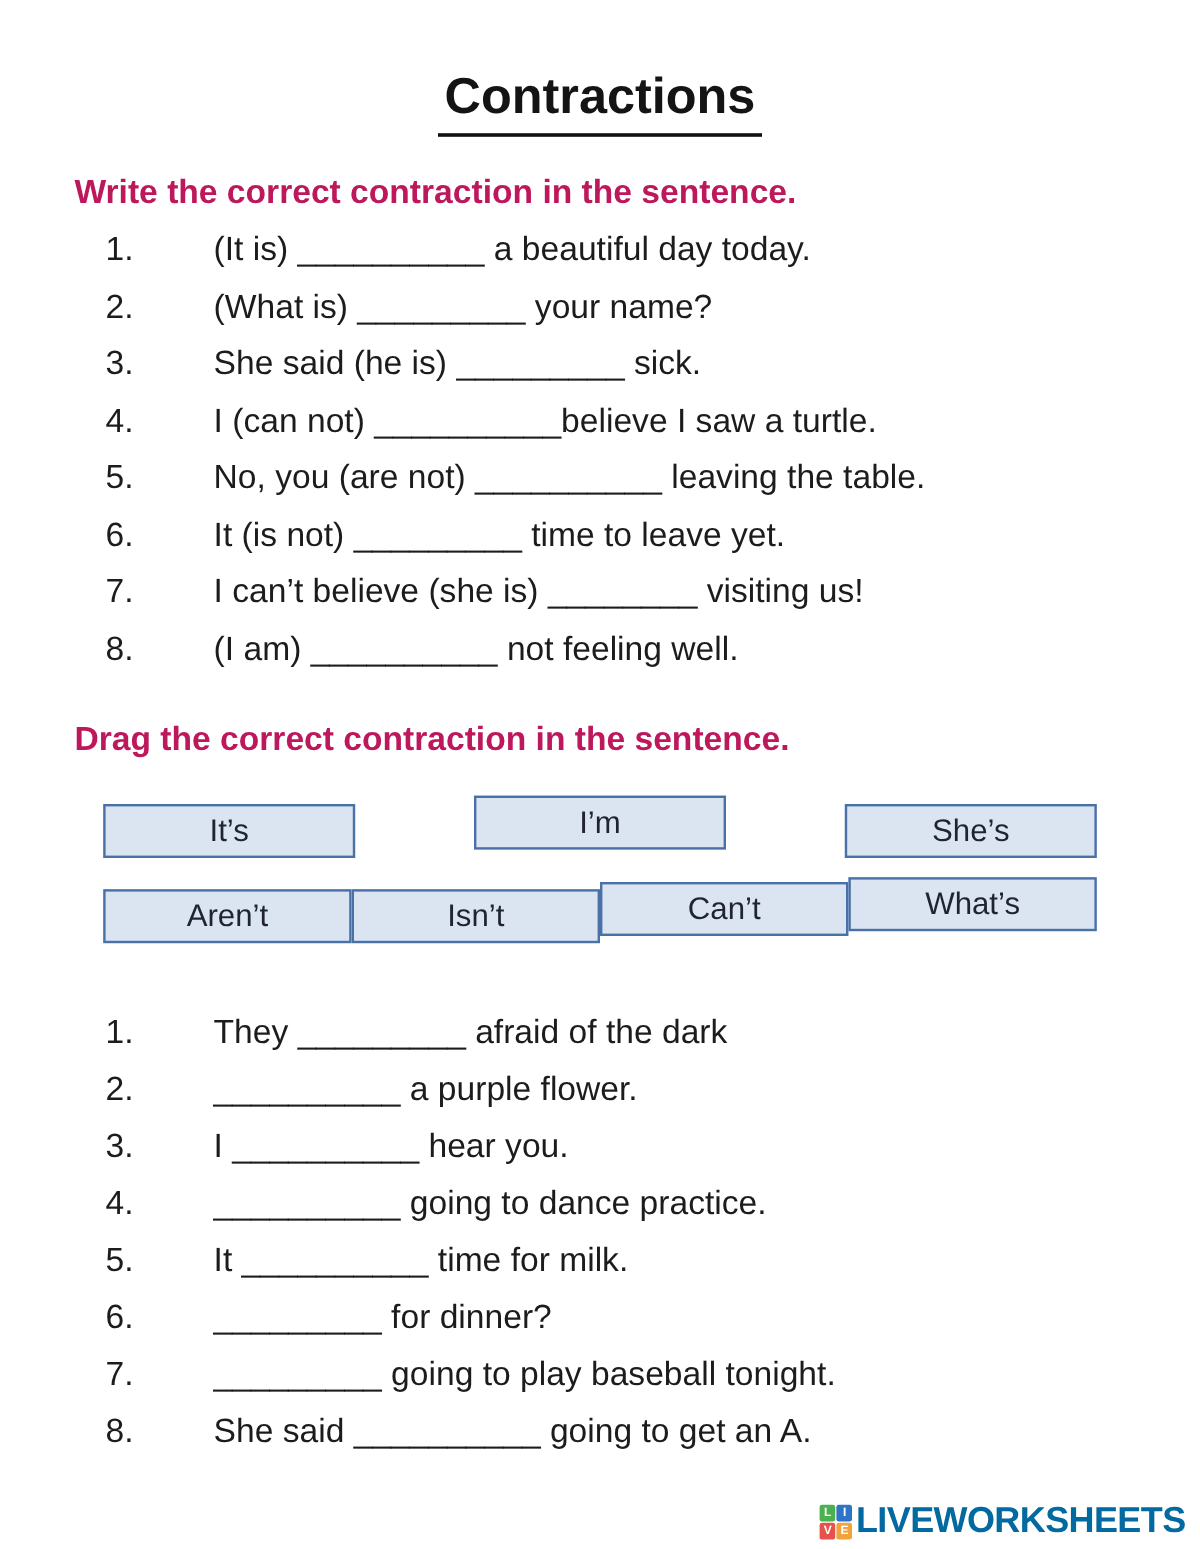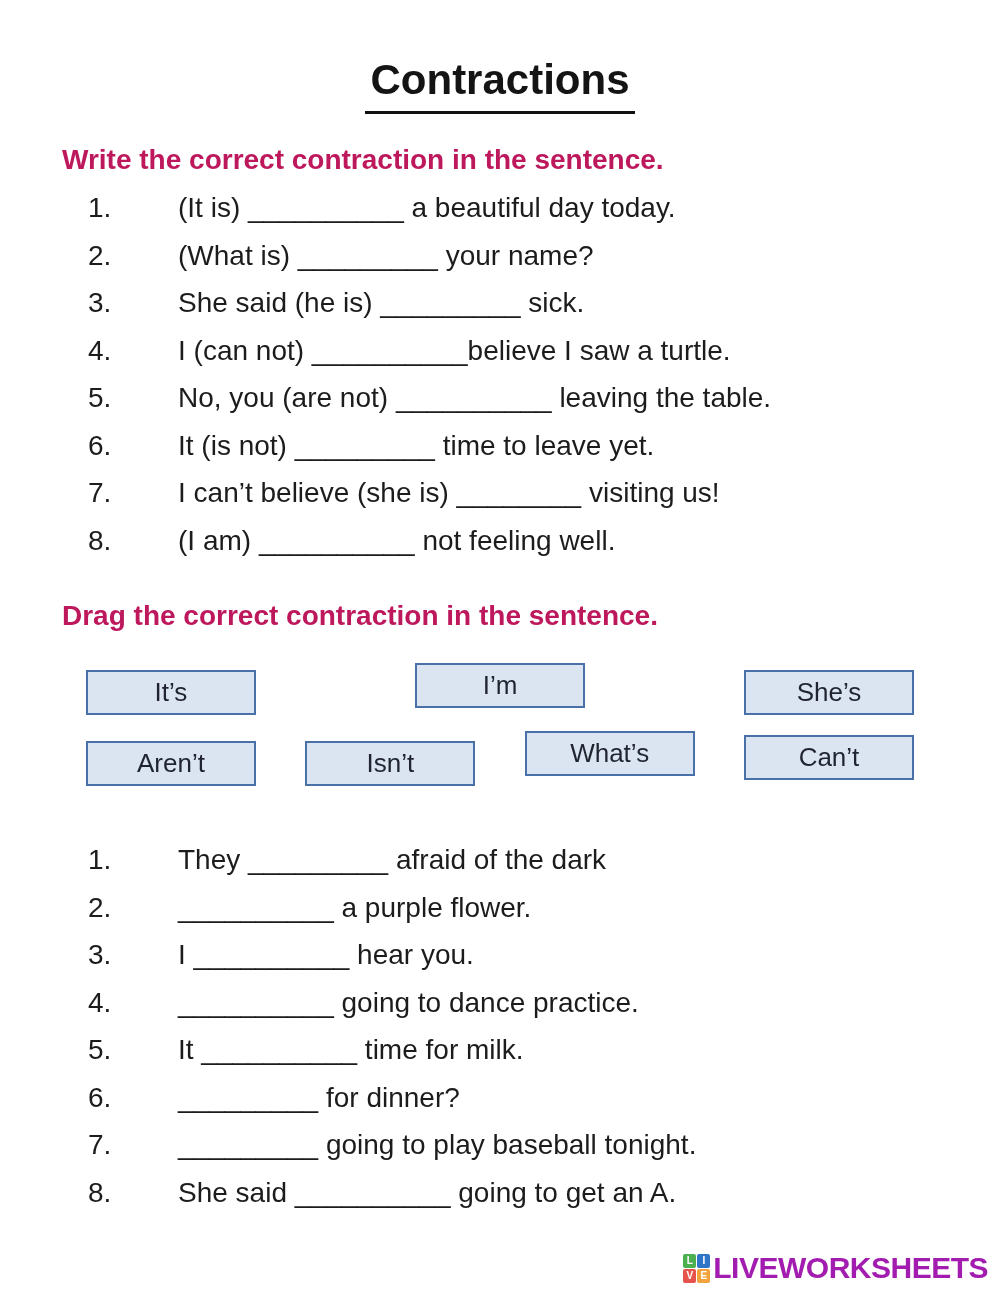--- a/index.html
+++ b/index.html
@@ -56,21 +56,21 @@
     width:828px;
   }
   .bank-row{
     display:flex;
     justify-content:space-between;
     margin-bottom:26px;
   }
   .chip{
     position:relative;
     box-sizing:border-box;
-    width:170px;height:45px;
+    width:210px;height:45px;
     background:#dbe5f1;
     border:2px solid #4a70a8;
     text-align:center;
     line-height:41px;
     font-size:26px;
     color:#1f2430;
     cursor:grab;
   }
   .up6{top:-6px}
   .up7{top:-7px}
@@ -93,21 +93,21 @@
   .tile{
     display:flex;align-items:center;justify-content:center;
     color:#fff;
     font-size:10px;
     font-weight:700;
     border-radius:2px;
   }
   .brand{
     font-size:30px;
     font-weight:700;
-    color:#a21caf;
+    color:#0369a1;
     letter-spacing:-0.5px;
   }
 </style>
 </head>
 <body>
 
 <div class="page">
 
   <h1 class="title">
     <span class="underline">Contractions</span>
@@ -132,22 +132,22 @@
 
     <div class="bank">
       <div class="bank-row">
         <div class="chip">It’s</div>
         <div class="chip up7">I’m</div>
         <div class="chip">She’s</div>
       </div>
       <div class="bank-row">
         <div class="chip">Aren’t</div>
         <div class="chip">Isn’t</div>
+        <div class="chip up6">Can’t</div>
         <div class="chip up10">What’s</div>
-        <div class="chip up6">Can’t</div>
       </div>
     </div>
 
     <div class="list list2">
       <div class="row"><span class="num">1.</span><span class="pre">They </span><span class="blank">_________</span><span class="post"> afraid of the dark</span></div>
       <div class="row"><span class="num">2.</span><span class="pre"></span><span class="blank">__________</span><span class="post"> a purple flower.</span></div>
       <div class="row"><span class="num">3.</span><span class="pre">I </span><span class="blank">__________</span><span class="post"> hear you.</span></div>
       <div class="row"><span class="num">4.</span><span class="pre"></span><span class="blank">__________</span><span class="post"> going to dance practice.</span></div>
       <div class="row"><span class="num">5.</span><span class="pre">It </span><span class="blank">__________</span><span class="post"> time for milk.</span></div>
       <div class="row"><span class="num">6.</span><span class="pre"></span><span class="blank">_________</span><span class="post"> for dinner?</span></div>

